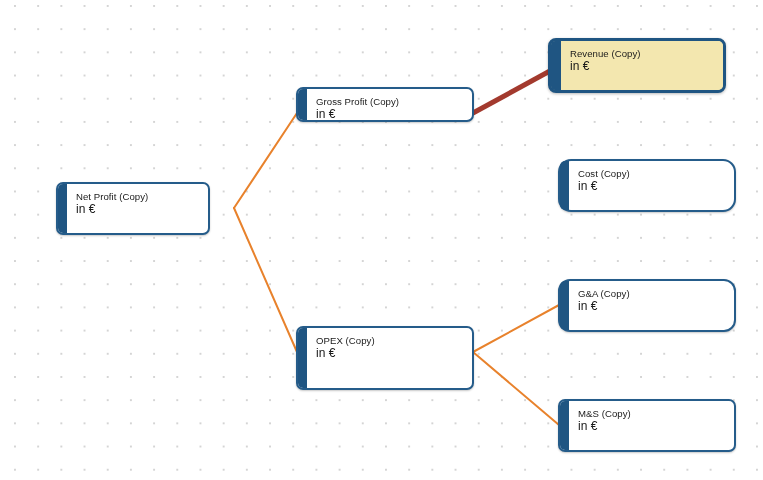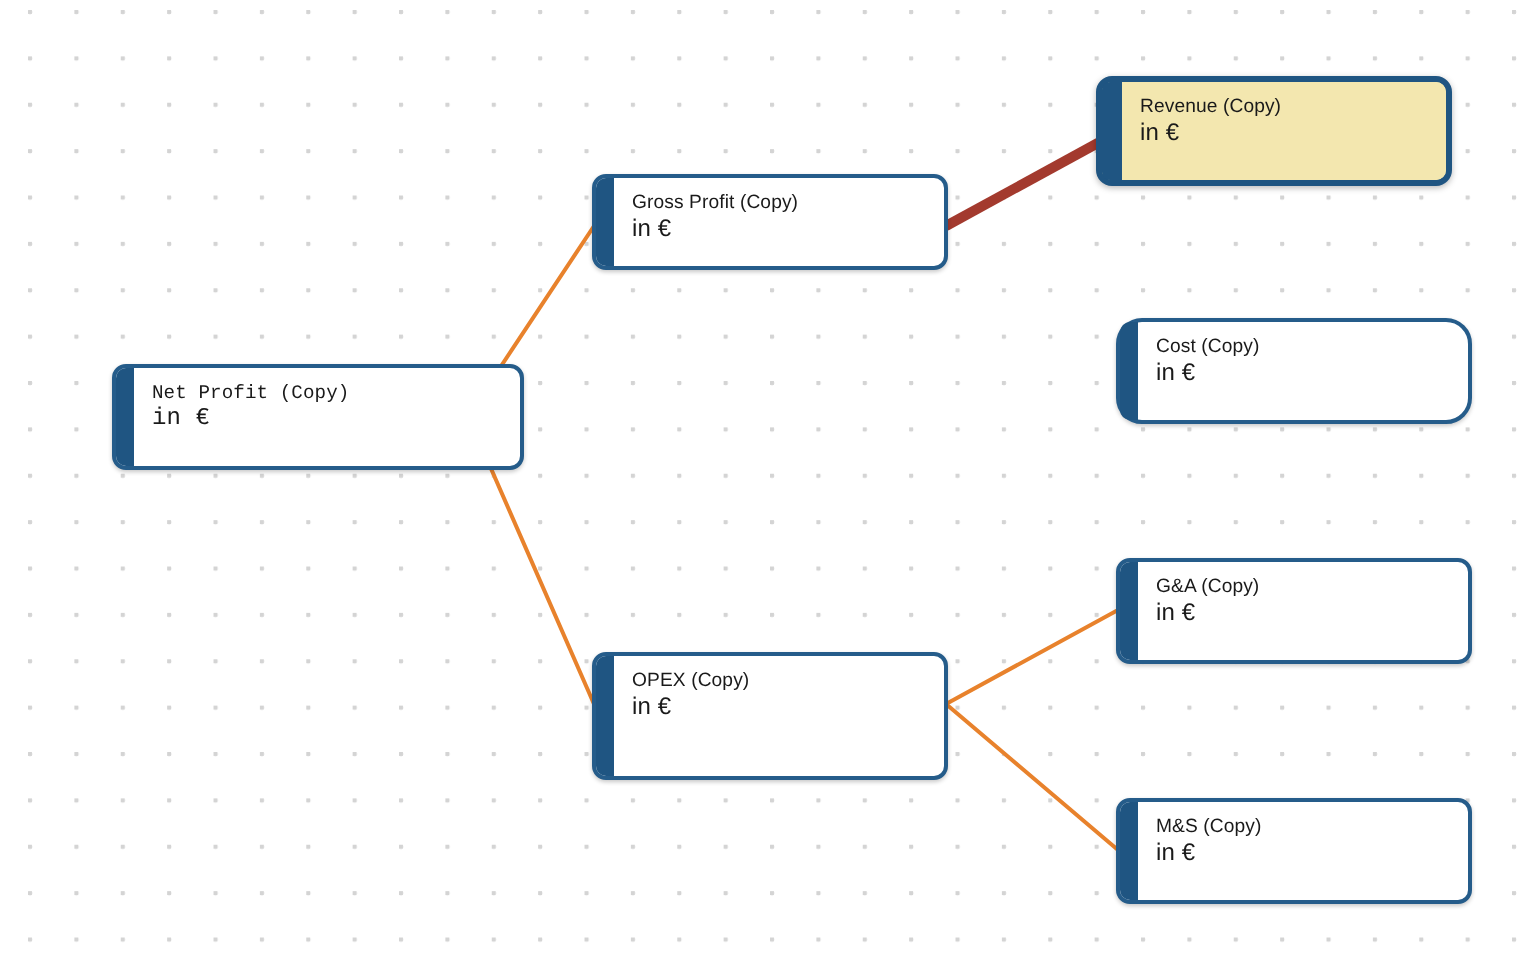--- a/index.html
+++ b/index.html
@@ -103,28 +103,28 @@
 
   <svg id="edges" width="763" height="480" viewBox="0 0 763 480">
       <line x1="234" y1="208" x2="297" y2="113" stroke="#E8822C" stroke-width="2" stroke-linecap="round"></line>
       <line x1="234" y1="208" x2="297" y2="352" stroke="#E8822C" stroke-width="2" stroke-linecap="round"></line>
       <line x1="473" y1="113" x2="559" y2="66" stroke="#A33A2E" stroke-width="5" stroke-linecap="butt"></line>
       <line x1="473" y1="352" x2="559" y2="305" stroke="#E8822C" stroke-width="2" stroke-linecap="round"></line>
       <line x1="473" y1="352" x2="559" y2="425" stroke="#E8822C" stroke-width="2" stroke-linecap="round"></line>
     </svg>
 
   <div id="nodes">
-      <div class="node" style="left: 56px; top: 182px; width: 206px; height: 53px; font-family: Liberation Mono, monospace;">
+      <div class="node" style="left: 56px; top: 182px; width: 154px; height: 53px;">
         <div class="accent"></div>
         <div class="body">
           <div class="title">Net Profit (Copy)</div>
           <div class="subtitle">in €</div>
         </div>
       </div>
-      <div class="node" style="left: 296px; top: 87px; width: 178px; height: 48px;">
+      <div class="node" style="left: 296px; top: 87px; width: 178px; height: 35px;">
         <div class="accent"></div>
         <div class="body">
           <div class="title">Gross Profit (Copy)</div>
           <div class="subtitle">in €</div>
         </div>
       </div>
       <div class="node" style="left: 296px; top: 326px; width: 178px; height: 64px;">
         <div class="accent"></div>
         <div class="body">
           <div class="title">OPEX (Copy)</div>
@@ -138,21 +138,21 @@
           <div class="subtitle">in €</div>
         </div>
       </div>
       <div class="node" style="left: 558px; top: 159px; width: 178px; height: 53px; border-radius: 13px;">
         <div class="accent"></div>
         <div class="body">
           <div class="title">Cost (Copy)</div>
           <div class="subtitle">in €</div>
         </div>
       </div>
-      <div class="node" style="left: 558px; top: 279px; width: 178px; height: 53px;">
+      <div class="node" style="left: 558px; top: 279px; width: 178px; height: 53px; border-radius: 12px;">
         <div class="accent"></div>
         <div class="body">
           <div class="title">G&amp;A (Copy)</div>
           <div class="subtitle">in €</div>
         </div>
       </div>
       <div class="node" style="left: 558px; top: 399px; width: 178px; height: 53px; padding-left: 48px;">
         <div class="accent"></div>
         <div class="body">
           <div class="title">M&amp;S (Copy)</div>

